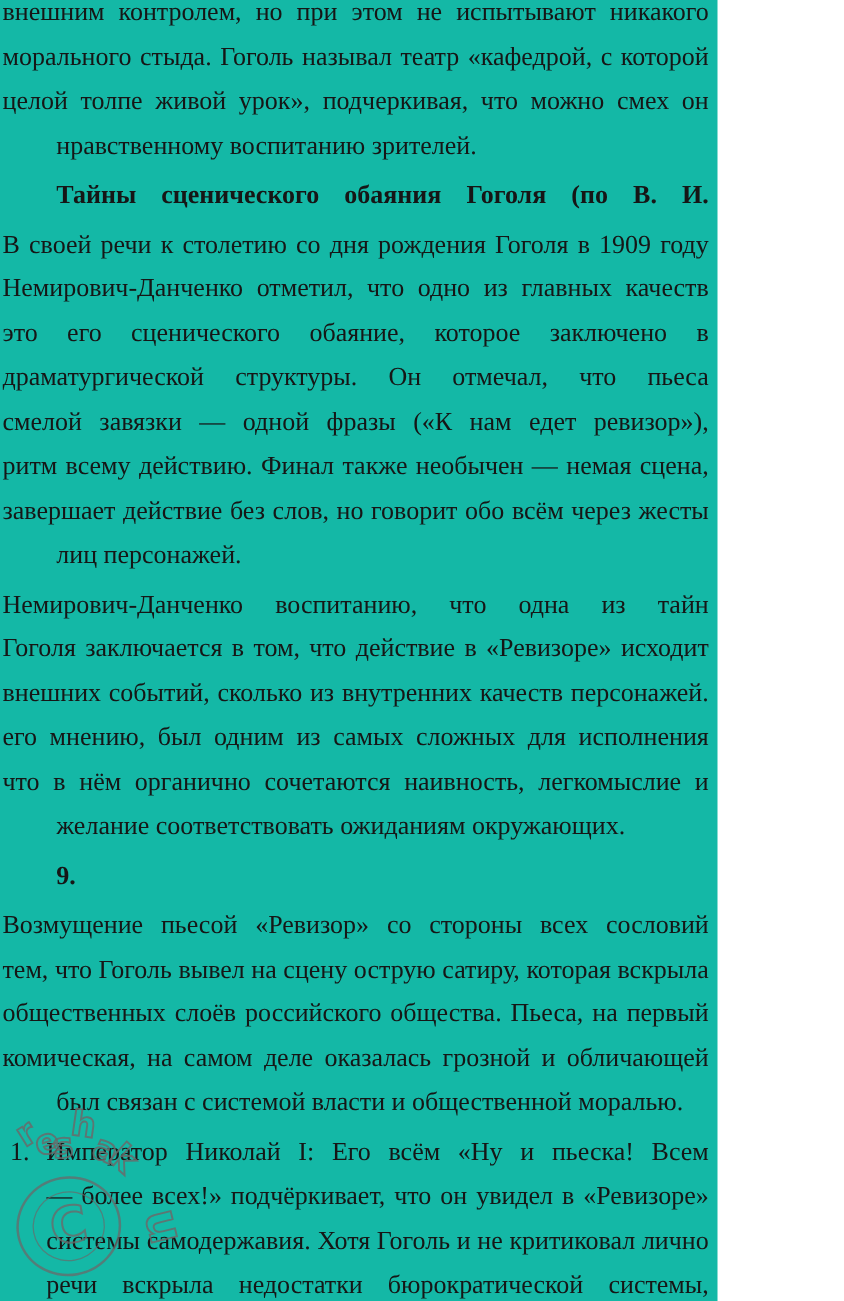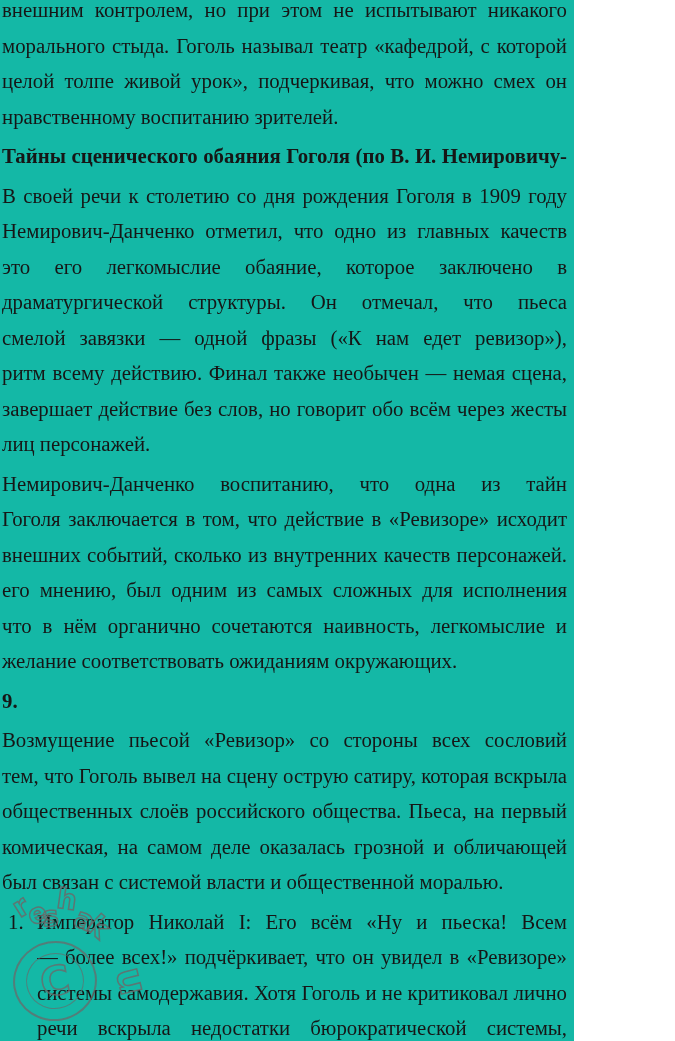--- a/index.html
+++ b/index.html
@@ -30,21 +30,21 @@
     top: -8px;
   }
   .blk { margin: 0 0 4px 0; }
   .ln {
     text-align: justify;
     text-align-last: justify;
     height: 35.5px;
     overflow: hidden;
     white-space: normal;
   }
-  .ln.end { text-align-last: left; }
+  .ln.end { text-align-last: left; margin-left: 43px; }
   .b { font-weight: normal; }
   .heading { font-weight: bold; }
   .list {
     position: relative;
     padding-left: 35px;
   }
   .marker {
     position: absolute;
     left: 6px;
     top: 0;
@@ -117,21 +117,21 @@
       <div class="ln end"><span>нравственному воспитанию зрителей.</span></div>
     </div>
 
     <div class="blk heading">
       <div class="ln end"><span>Тайны сценического обаяния Гоголя (по В. И. Немировичу-Данченко):</span></div>
     </div>
 
     <div class="blk">
       <div class="ln"><span>В своей речи к столетию со дня рождения Гоголя в 1909 году </span><span class="b">В. И.</span></div>
       <div class="ln"><span class="b">Немирович-Данченко</span><span> отметил, что одно из главных качеств «Ревизора» —</span></div>
-      <div class="ln"><span>это его </span><span class="b">легкомыслие обаяние</span><span>, которое заключено в уникальности</span></div>
+      <div class="ln"><span>это его </span><span class="b">сценического обаяние</span><span>, которое заключено в уникальности</span></div>
       <div class="ln"><span>драматургической структуры. Он отмечал, что пьеса начинается с необычайно</span></div>
       <div class="ln"><span>смелой завязки — одной фразы («К нам едет ревизор»), которая сразу задаёт</span></div>
       <div class="ln"><span>ритм всему действию. Финал также необычен — немая сцена, которая</span></div>
       <div class="ln"><span>завершает действие без слов, но говорит обо всём через жесты и выражения</span></div>
       <div class="ln end"><span>лиц персонажей.</span></div>
     </div>
 
     <div class="blk">
       <div class="ln"><span>Немирович-Данченко воспитанию, что одна из </span><span class="b">тайн сценического обаяния</span></div>
       <div class="ln"><span class="b">Гоголя</span><span> заключается в том, что действие в «Ревизоре» исходит не столько из</span></div>

